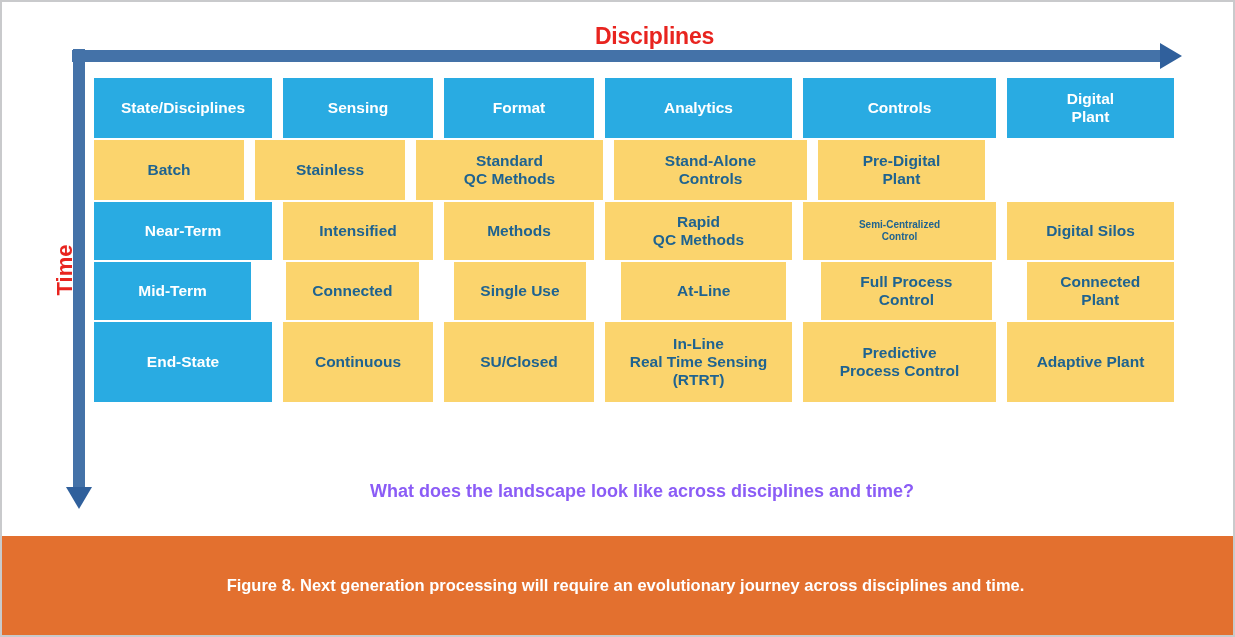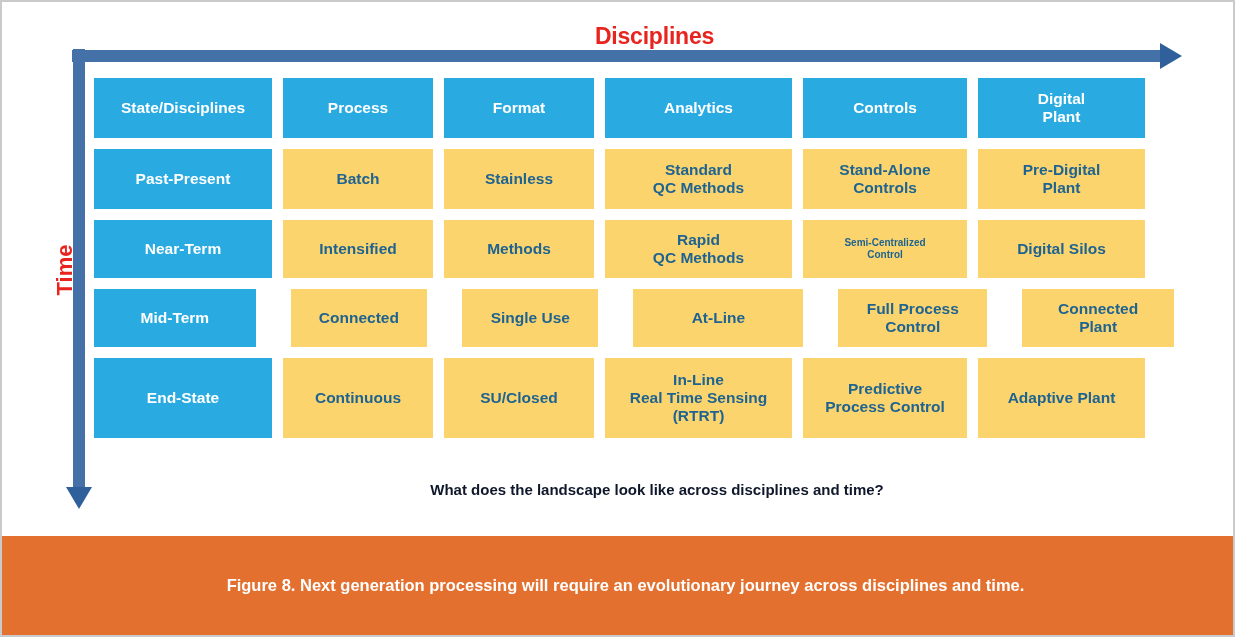--- a/index.html
+++ b/index.html
@@ -109,21 +109,21 @@
   .matrix {
     position: absolute;
     left: 92px;
     top: 76px;
     width: 1080px;
   }
   .matrix-row {
     display: flex;
     width: 100%;
     gap: 11px;
-    margin-bottom: 11px;
+    margin-bottom: 2px;
   }
   .matrix-row.r-header { height: 60px; }
   .matrix-row.r1 { height: 60px; }
   .matrix-row.r2 { height: 58px; }
   .matrix-row.r3 { height: 58px; gap: 35px; }
   .matrix-row.r4 { height: 80px; margin-bottom: 0; }
 
   .cell {
     display: flex;
     align-items: center;
@@ -135,46 +135,46 @@
     font-weight: bold;
     font-size: 15.5px;
     line-height: 1.18;
     white-space: pre-line;
   }
   
   .c0 { width: 178px; }
   .c1 { width: 150px; }
   .c2 { width: 150px; }
   .c3 { width: 187px; }
-  .c4 { width: 164px; }
+  .c4 { width: 193px; }
   .c5 { width: 167px; }
 
   .cell.blue {
     background: #29ABE2;
     color: #ffffff;
   }
   .cell.yellow {
     background: #FBD46D;
     color: #1F6390;
   }
   .cell.small {
     font-size: 10px;
   }
 
   
   .question-line {
     position: absolute;
-    left: 125px;
+    left: 110px;
     top: 479px;
     width: 1060px;
     text-align: center;
-    color: #0f172a;
-    font-family: "Liberation Sans", sans-serif;
-    font-weight: bold;
-    font-size: 15px;
+    color: #8b5cf6;
+    font-family: "Liberation Sans", sans-serif;
+    font-weight: bold;
+    font-size: 18px;
   }
 
   
   .caption-band {
     position: absolute;
     left: 0;
     bottom: 0;
     width: 1231px;
     height: 99px;
     background: #E3702F;
@@ -208,30 +208,29 @@
     <div class="shaft"></div>
     <div class="head"></div>
   </div>
 
   <div class="time-label">Time</div>
 
   <div class="matrix">
 
     <div class="matrix-row r-header">
       <div class="cell blue c0">State/Disciplines</div>
-      <div class="cell blue c1">Process</div>
+      <div class="cell blue c1">Sensing</div>
       <div class="cell blue c2">Format</div>
       <div class="cell blue c3">Analytics</div>
       <div class="cell blue c4">Controls</div>
       <div class="cell blue c5">Digital
 Plant</div>
     </div>
 
     <div class="matrix-row r1">
-      <div class="cell blue c0">Past-Present</div>
       <div class="cell yellow c1">Batch</div>
       <div class="cell yellow c2">Stainless</div>
       <div class="cell yellow c3">Standard
 QC Methods</div>
       <div class="cell yellow c4">Stand-Alone
 Controls</div>
       <div class="cell yellow c5">Pre-Digital
 Plant</div>
     </div>
 

